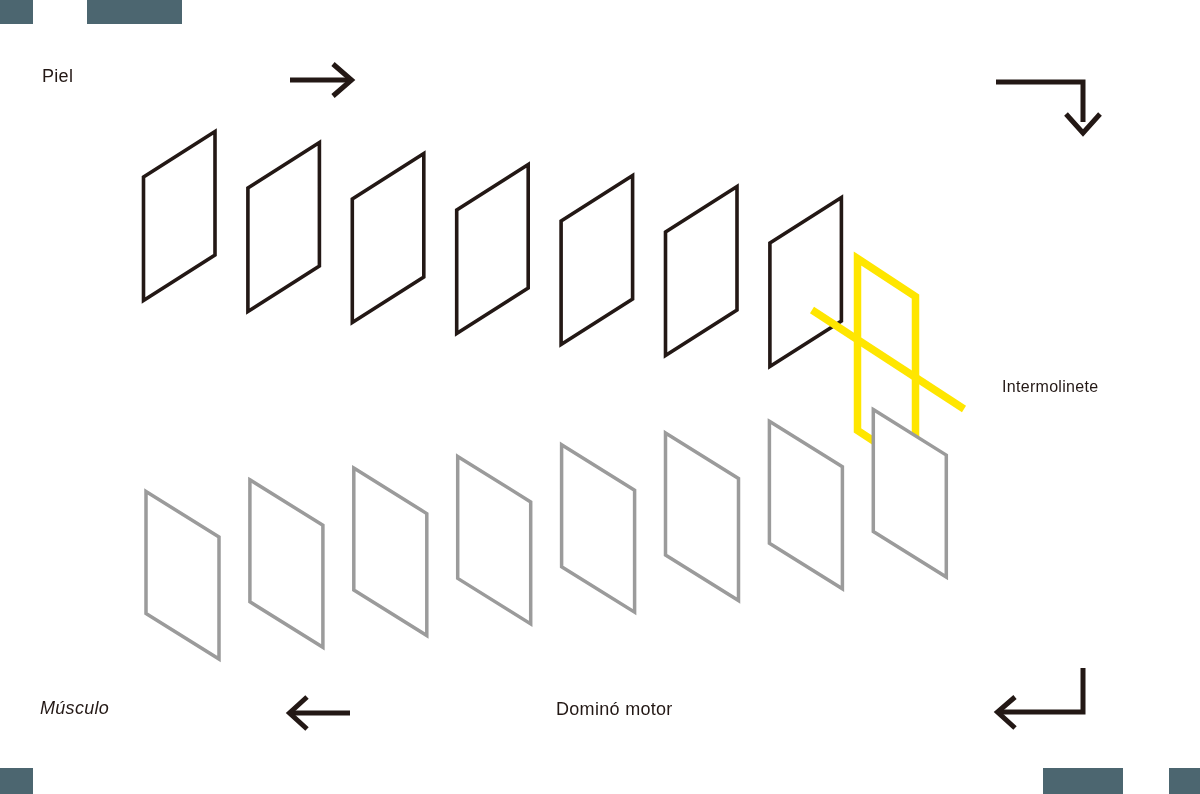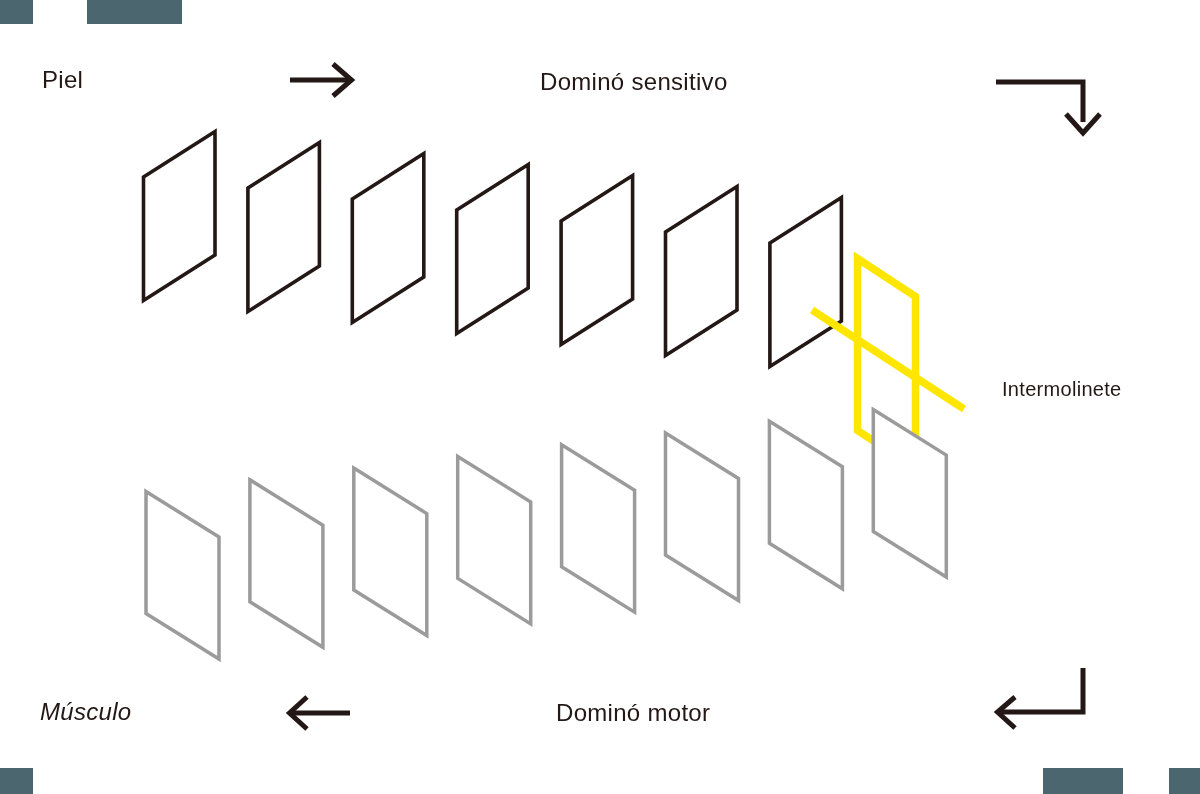--- a/index.html
+++ b/index.html
@@ -7,27 +7,27 @@
     position:relative;
     width:1200px;height:794px;
     background:var(--bg,#fff);
     overflow:hidden;
     font-family:"Liberation Sans", sans-serif;
   }
   .diagram-svg{position:absolute;left:0;top:0;}
   .label{
     position:absolute;
     color:var(--ink,#231815);
-    font-size:24px;
+    font-size:18px;
     letter-spacing:0.3px;
     white-space:nowrap;
   }
   .label-piel{left:42px;top:66px;}
   .label-sensitivo{left:540px;top:68px;}
-  .label-intermolinete{left:1002px;top:378px;font-size:20px;}
+  .label-intermolinete{left:1002px;top:378px;font-size:16px;}
   .label-musculo{left:40px;top:698px;font-style:italic;}
   .label-motor{left:556px;top:699px;}
 </style>
 </head>
 <body>
 
 <div class="stage">
 
   <svg class="diagram-svg" id="diagram-svg" width="1200" height="794" viewBox="0 0 1200 794">
     <g id="layer-corners">
@@ -67,21 +67,20 @@
         <polyline points="1066,114 1083,133 1100,114" fill="none" stroke="#231815" stroke-width="5" stroke-linejoin="miter"></polyline>
         <polyline points="350,713 293,713" fill="none" stroke="#231815" stroke-width="5" stroke-linejoin="miter"></polyline>
         <polyline points="307,697 289.5,713 307,729" fill="none" stroke="#231815" stroke-width="5" stroke-linejoin="miter"></polyline>
         <polyline points="1083,668 1083,712 998,712" fill="none" stroke="#231815" stroke-width="5" stroke-linejoin="miter"></polyline>
         <polyline points="1015,697 997.5,712 1015,728" fill="none" stroke="#231815" stroke-width="5" stroke-linejoin="miter"></polyline>
       </g>
   </svg>
 
   <div class="label label-piel">Piel</div>
 
-  <div class="label label-sensitivo">Dominó sensitivo</div>
 
   <div class="label label-intermolinete">Intermolinete</div>
 
   <div class="label label-musculo">Músculo</div>
 
   <div class="label label-motor">Dominó motor</div>
 
 </div>
 
 </body></html>

